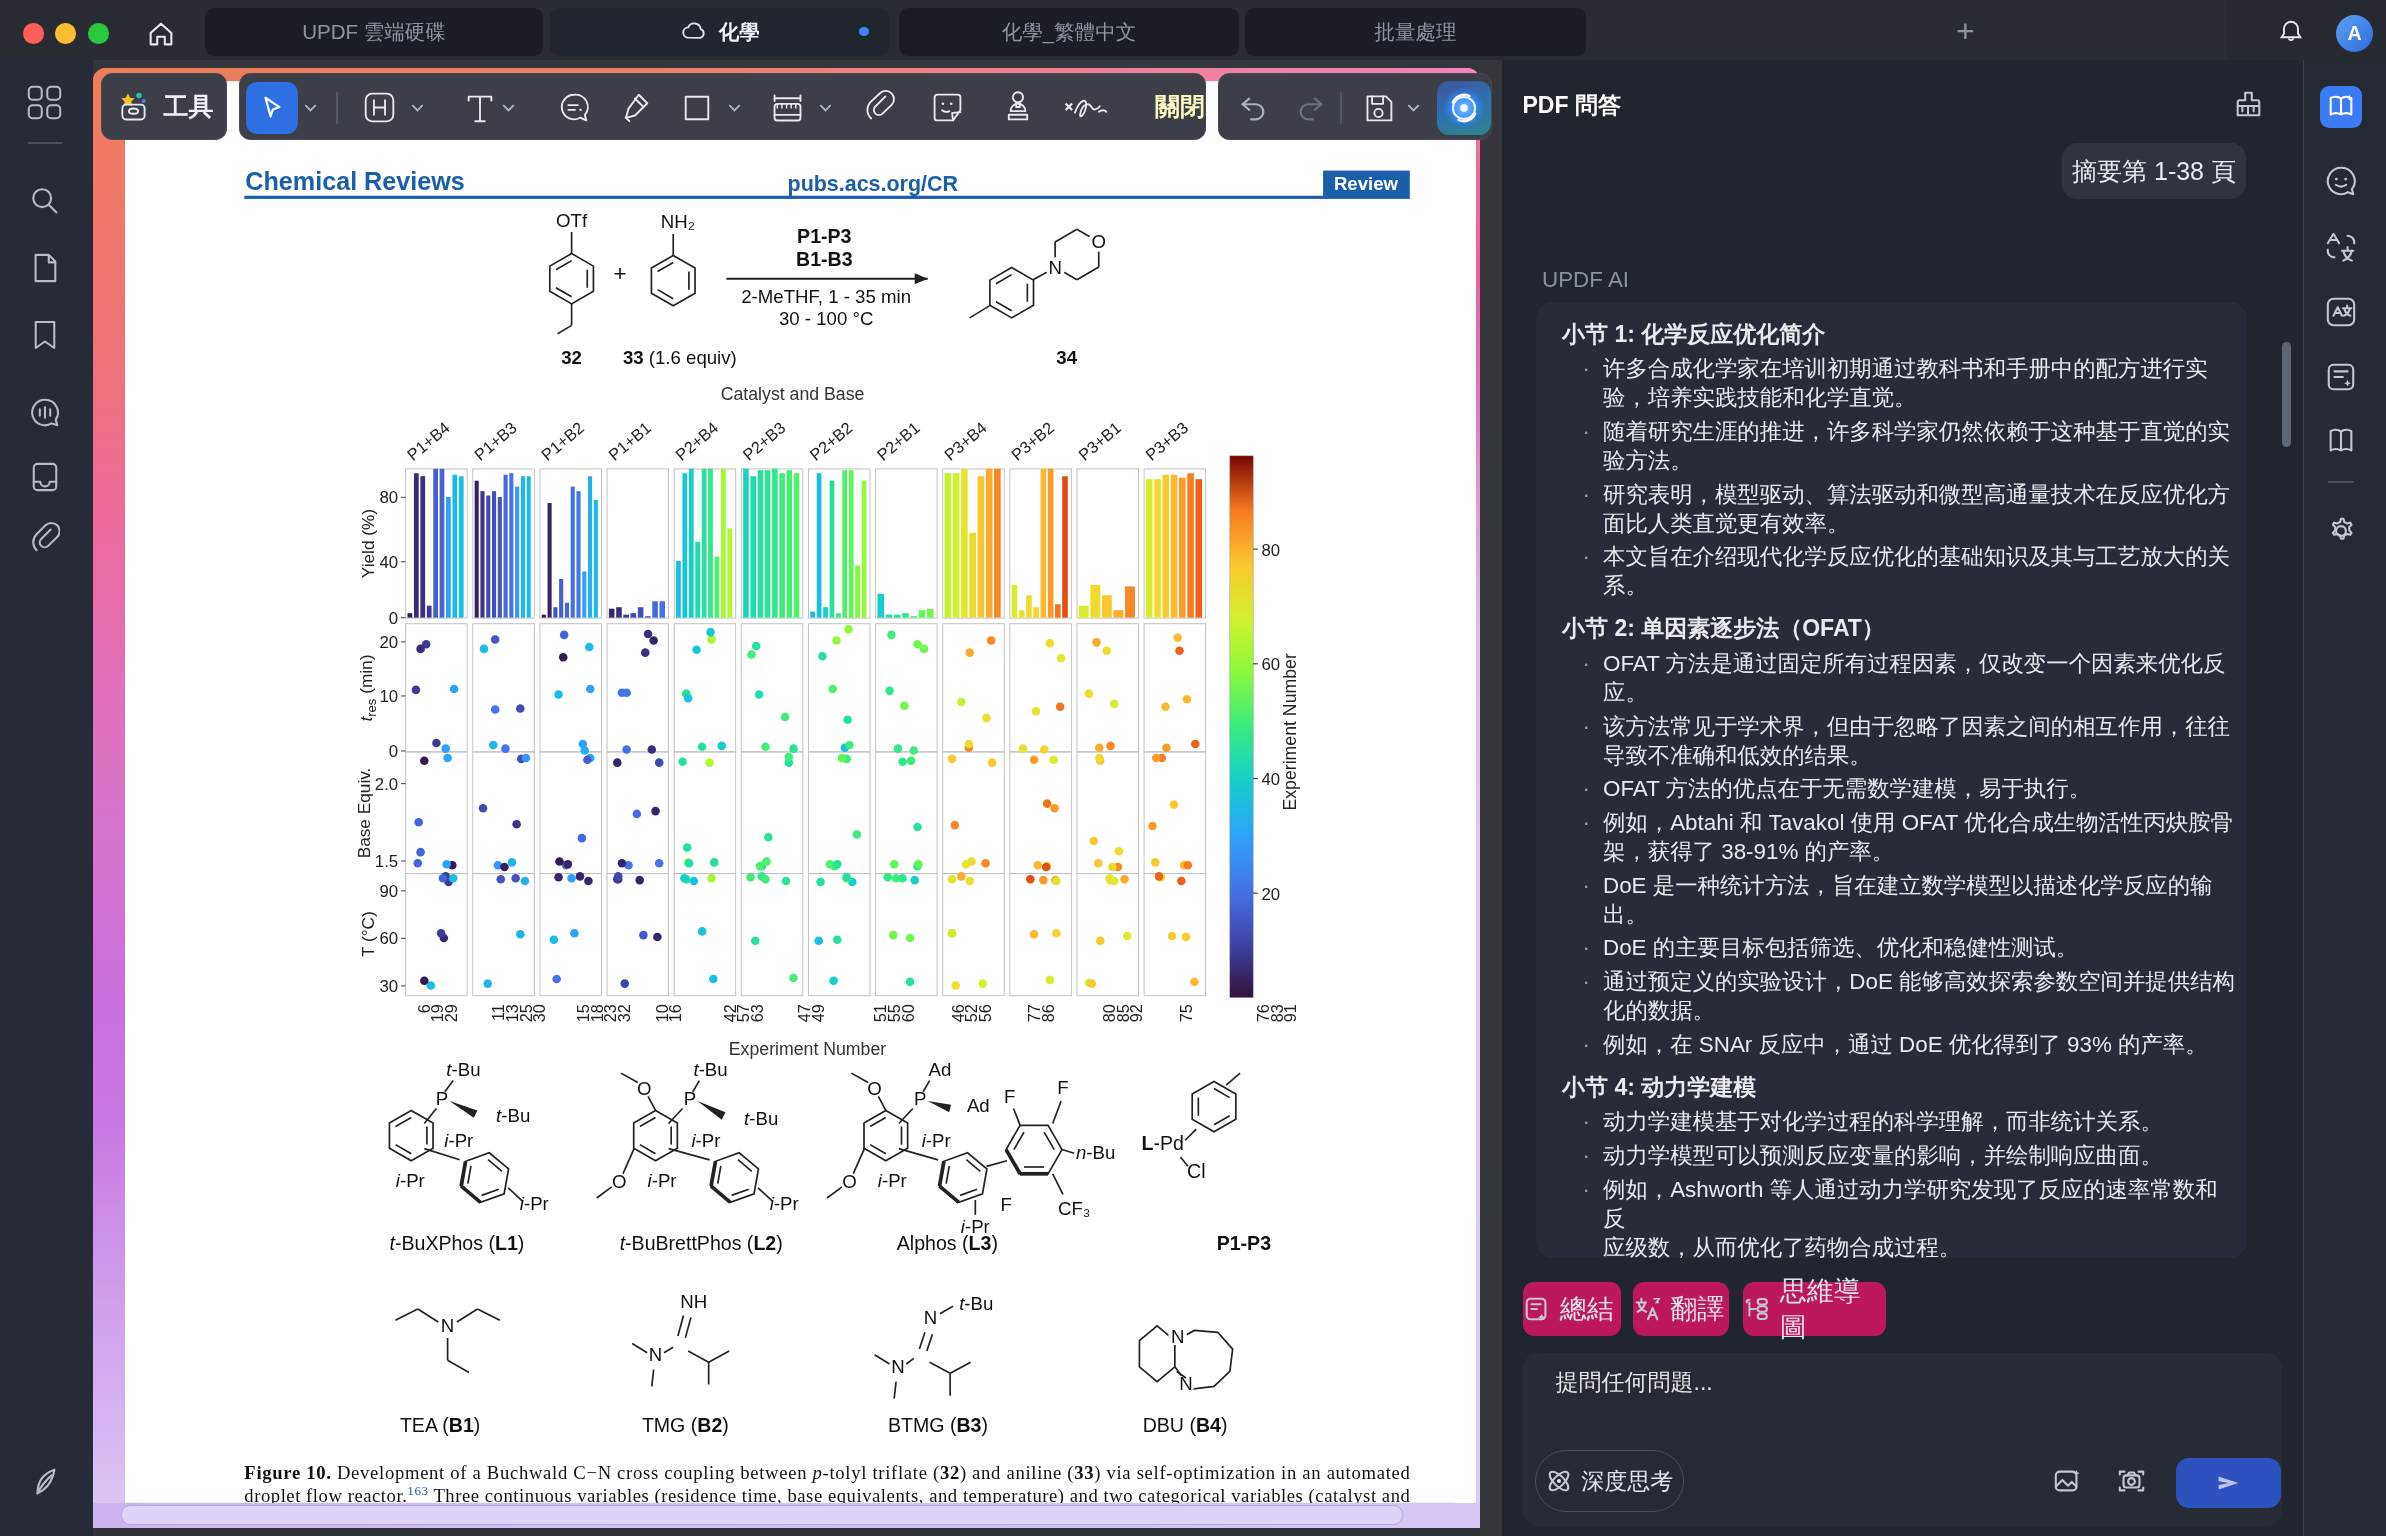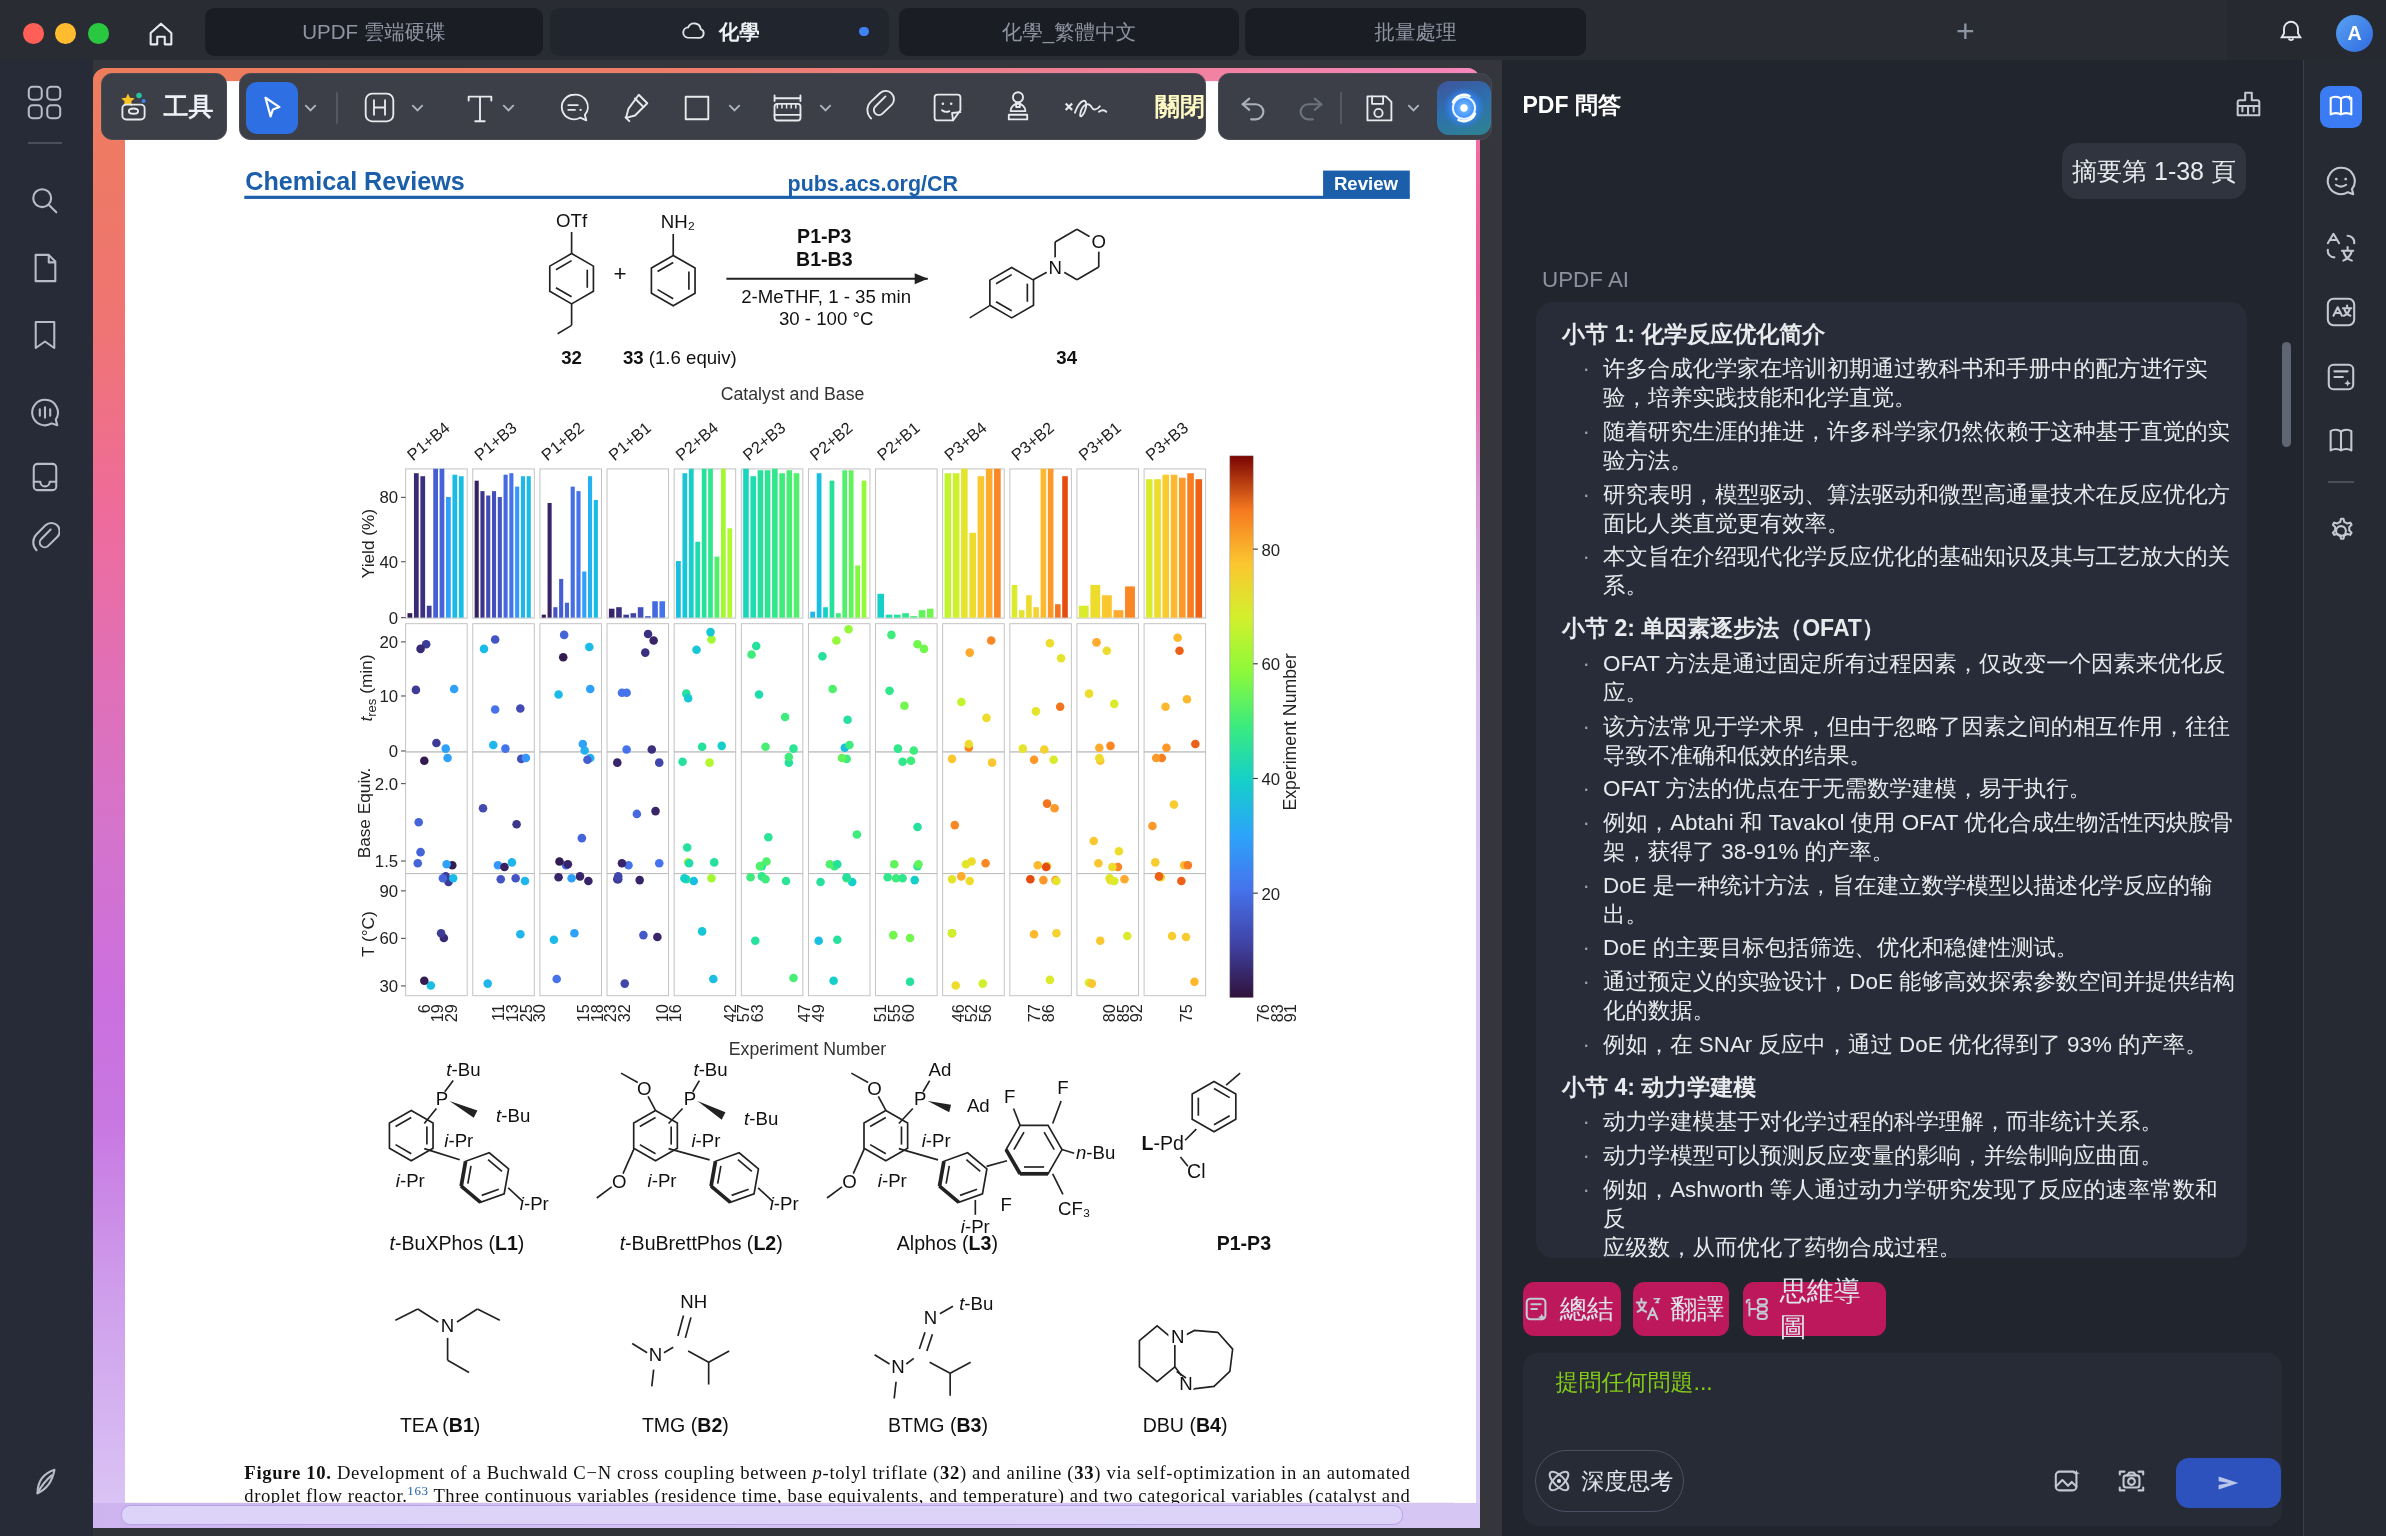--- a/index.html
+++ b/index.html
@@ -949,21 +949,21 @@
         </svg>翻譯</div>
  <div class="qbtn" style="left:241px;width:143px">
    <svg class="icon" width="28" height="28" viewBox="0 0 30 30">
           <path d="M7 8 v14 M7 15 h7" stroke="#c3c8d2" stroke-width="2.2" fill="none" stroke-linecap="round" stroke-linejoin="round"></path>
           <rect x="16" y="4" width="10" height="6" rx="3" stroke="#c3c8d2" stroke-width="2.2" fill="none" stroke-linecap="round" stroke-linejoin="round"></rect>
           <rect x="16" y="12" width="10" height="6" rx="3" stroke="#c3c8d2" stroke-width="2.2" fill="none" stroke-linecap="round" stroke-linejoin="round"></rect>
           <rect x="16" y="20" width="10" height="6" rx="3" stroke="#c3c8d2" stroke-width="2.2" fill="none" stroke-linecap="round" stroke-linejoin="round"></rect>
           <path d="M4 8 a3 3 0 0 1 3-3" stroke="#c3c8d2" stroke-width="2.2" fill="none" stroke-linecap="round" stroke-linejoin="round"></path>
         </svg>思維導圖</div>
  <div id="inputbox">
-   <div class="abs" style="left:33px;top:14px;font-size:23px;color:#84cc16">提問任何問題...</div>
+   <div class="abs" style="left:33px;top:14px;font-size:23px;color:#e5e5e5">提問任何問題...</div>
    <div class="abs" style="left:12px;top:97px;width:149px;height:62px;border:1.4px solid #495061;border-radius:31px;color:#dfe3ea;font-size:23px;display:flex;align-items:center;justify-content:center;gap:8.4px">
      <svg class="icon" width="28" height="28" viewBox="0 0 30 30">
             <ellipse cx="15" cy="15" rx="13" ry="5.5" transform="rotate(45 15 15)" stroke="#c3c8d2" stroke-width="2.2" fill="none" stroke-linecap="round" stroke-linejoin="round"></ellipse>
             <ellipse cx="15" cy="15" rx="13" ry="5.5" transform="rotate(-45 15 15)" stroke="#c3c8d2" stroke-width="2.2" fill="none" stroke-linecap="round" stroke-linejoin="round"></ellipse>
             <circle cx="15" cy="15" r="2.2" fill="#dfe3ea"></circle>
           </svg>深度思考</div>
    <svg class="icon abs" style="left:530px;top:113px" width="30" height="30" viewBox="0 0 32 32">
           <rect x="3" y="6" width="22" height="20" rx="4" stroke="#c3c8d2" stroke-width="2.2" fill="none" stroke-linecap="round" stroke-linejoin="round"></rect>
           <path d="M3 22 l7-7 6 6 4-4 5 5" stroke="#c3c8d2" stroke-width="2.2" fill="none" stroke-linecap="round" stroke-linejoin="round"></path>
           <path d="M25 4 l1 2.6 2.6 1 -2.6 1 -1 2.6 -1-2.6 -2.6-1 2.6-1 Z" fill="#c3c8d2"></path>

